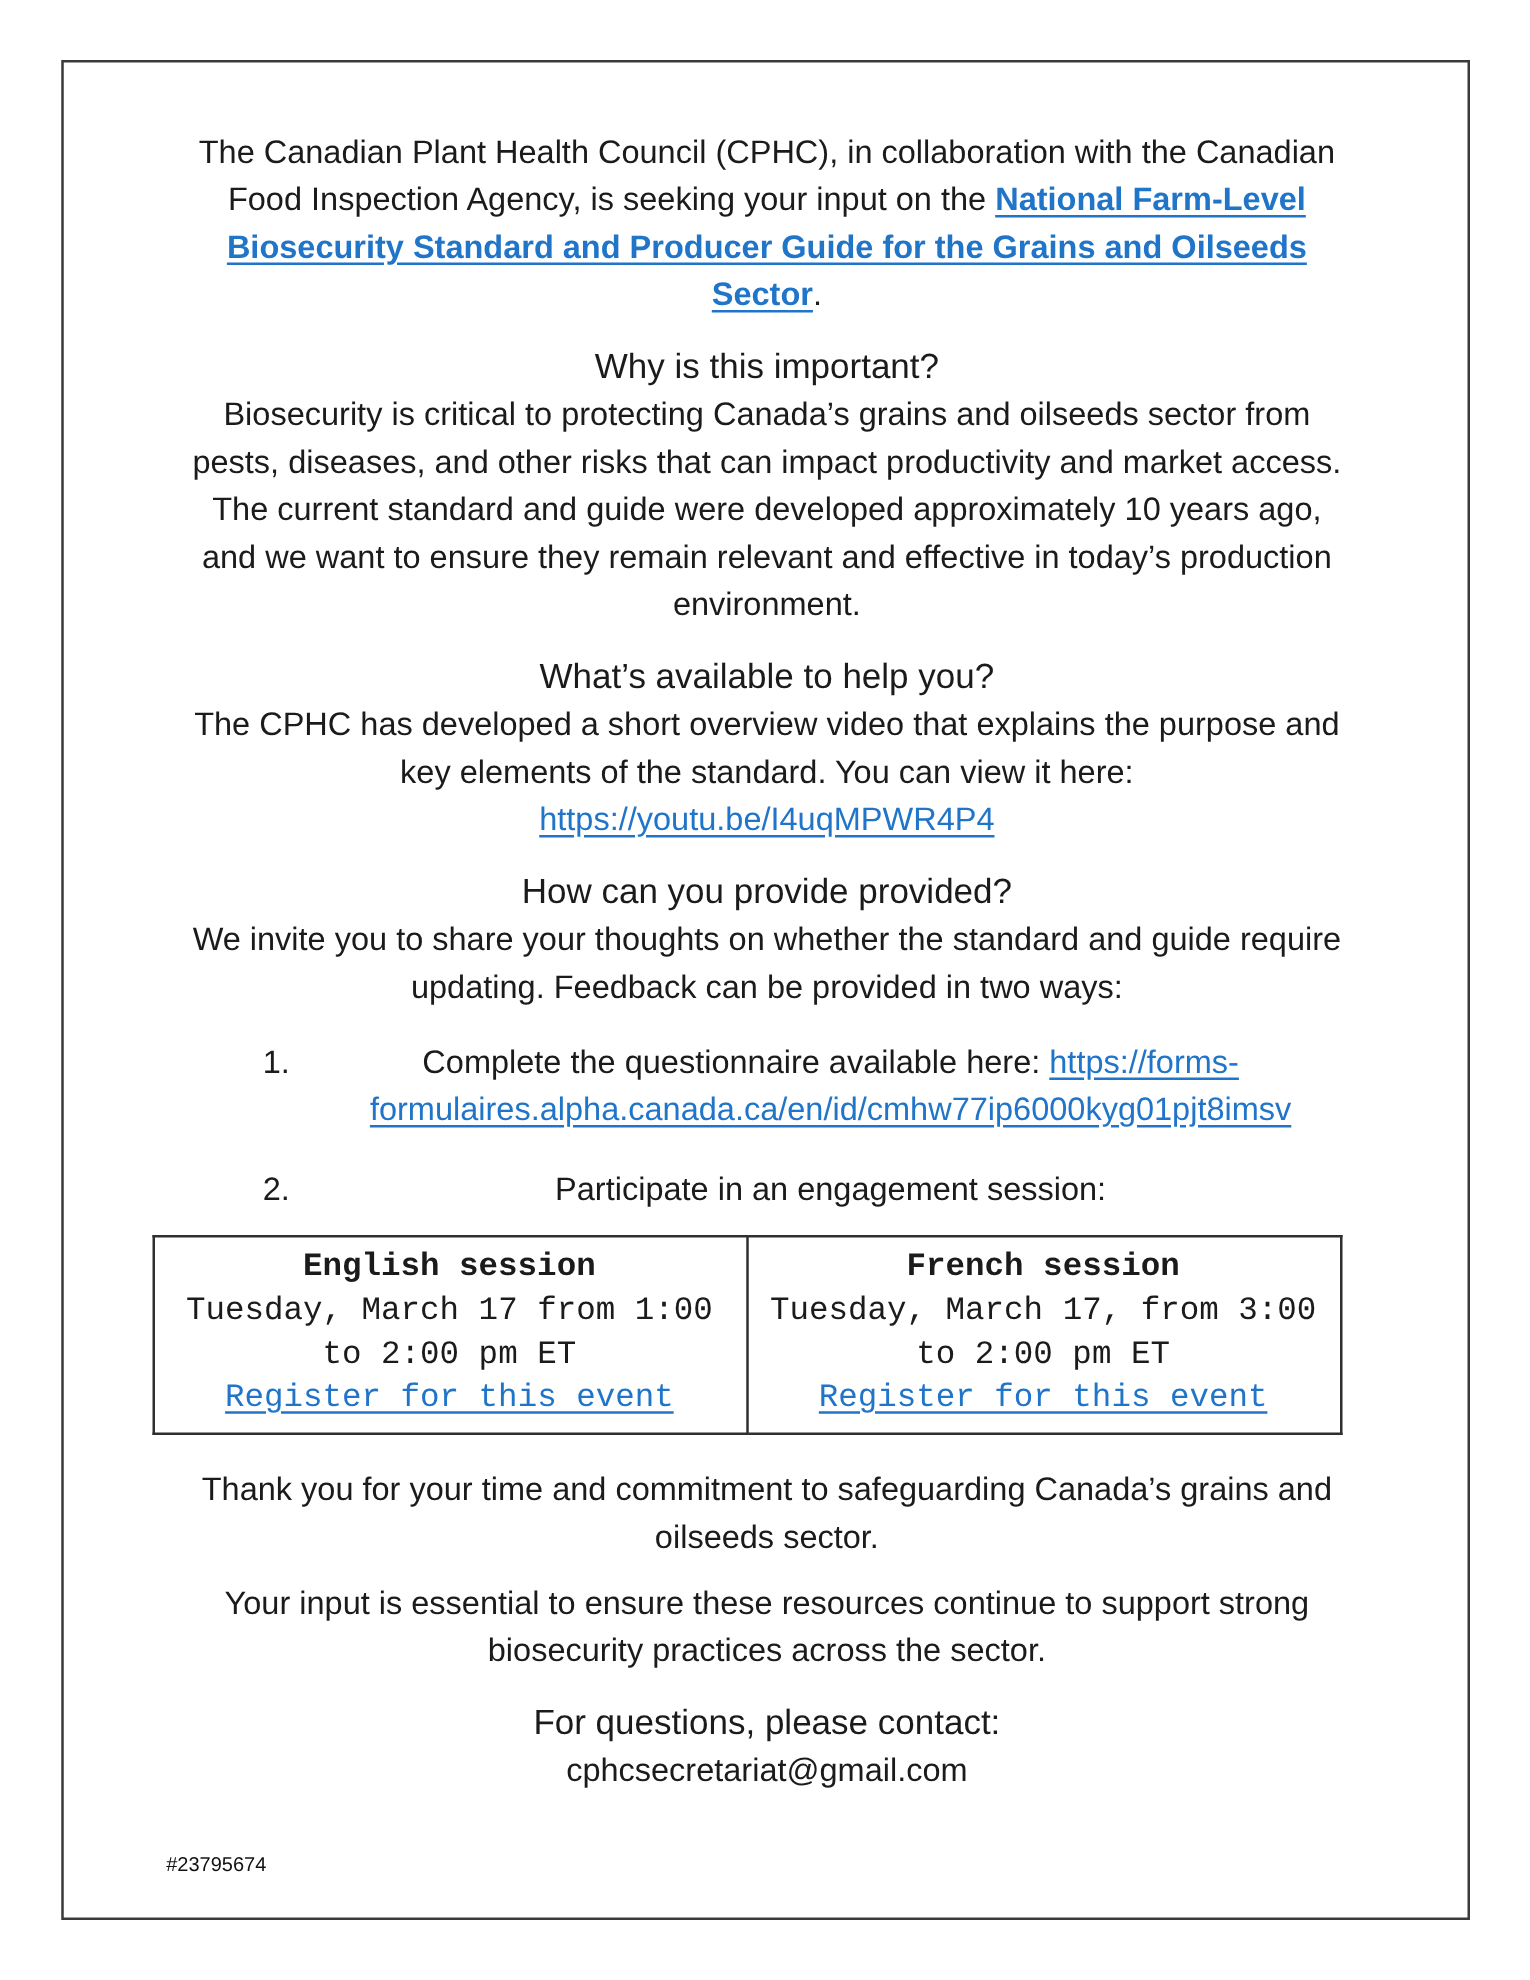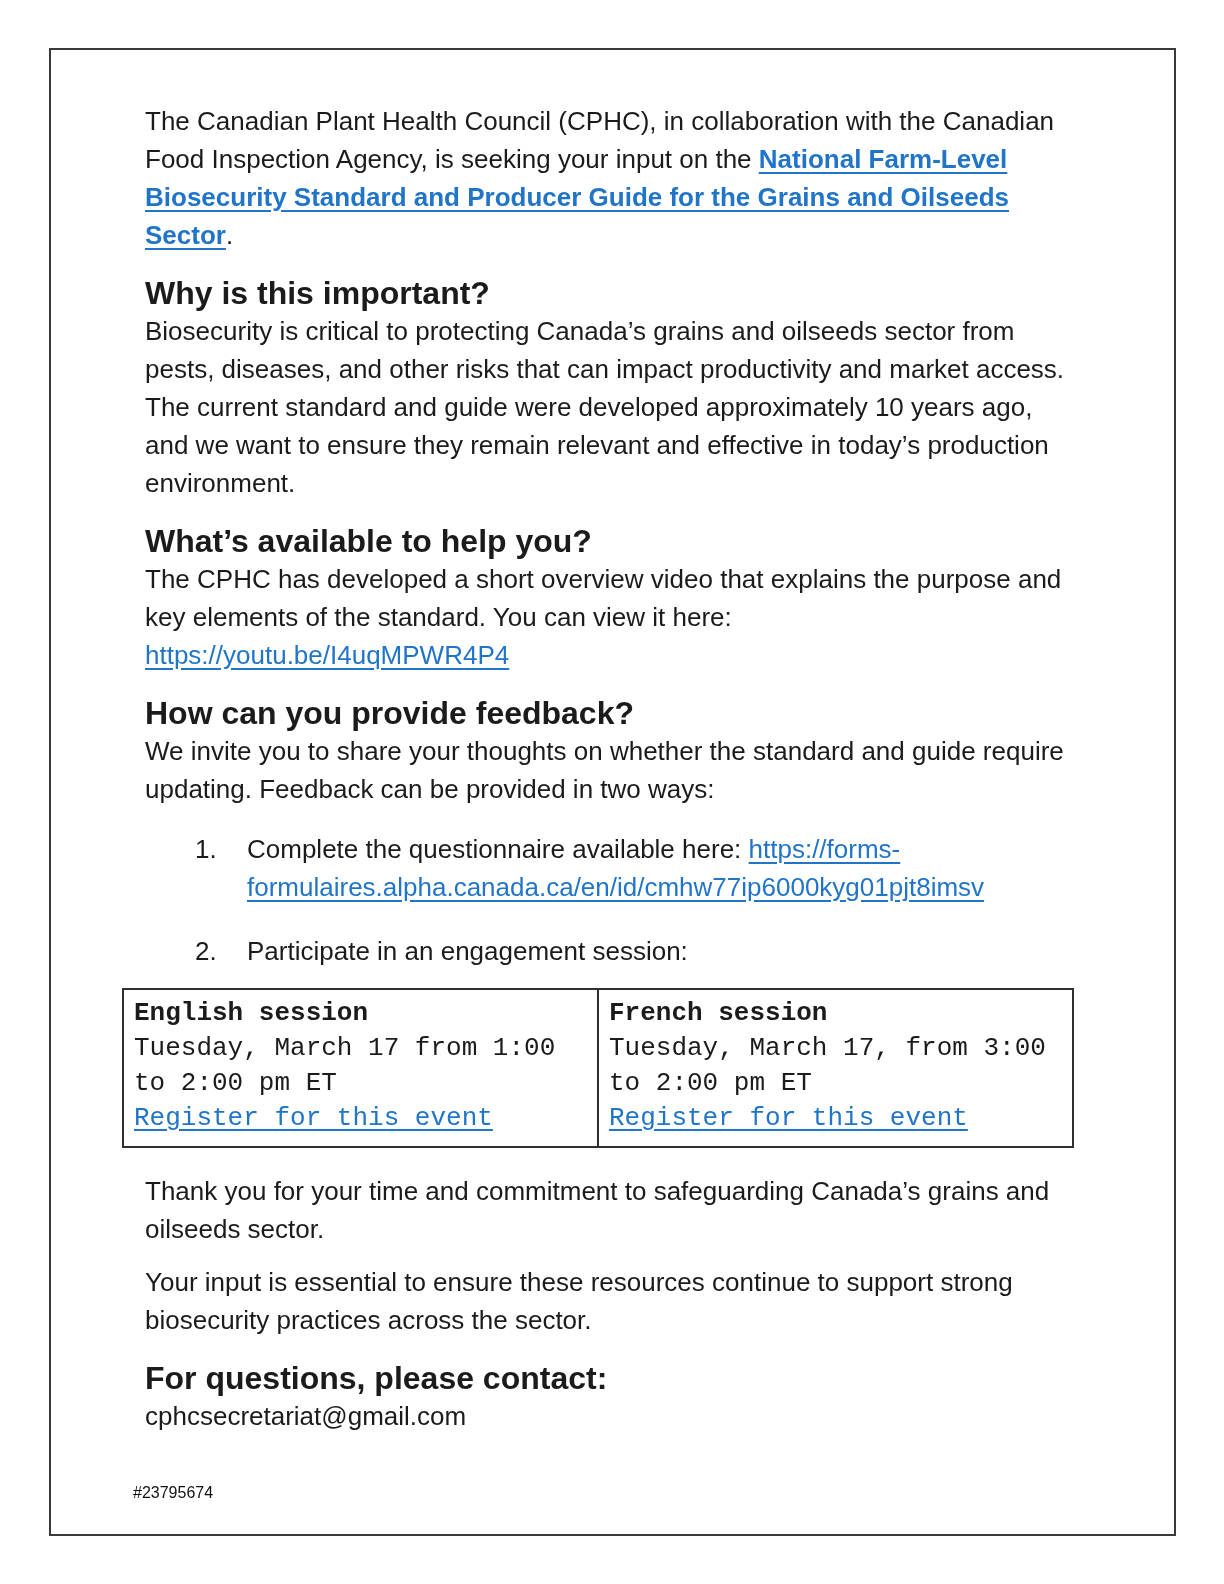--- a/index.html
+++ b/index.html
@@ -17,25 +17,26 @@
     position: absolute;
     left: 49px; top: 48px;
     width: 1127px; height: 1488px;
     border: 2px solid #3a3a3a;
     background: #ffffff;
   }
   .content {
     padding: 52px 92px 0 94px;
     font-size: 26px;
     line-height: 38px;
+    text-align: center;
   }
   p.para { margin: 0 0 15px 0; }
   .heading {
-    font-weight: bold;
-    font-size: 32px;
+    font-weight: normal;
+    font-size: 28px;
     line-height: 38px;
     margin: 20px 0 0 0;
   }
   a.doc-link {
     color: var(--link-color);
     text-decoration: underline;
     text-underline-offset: 4px;
     cursor: pointer;
   }
   a.doc-link.bold { font-weight: bold; }
@@ -83,21 +84,21 @@
   <div class="content">
 
     <p class="para"><span>The Canadian Plant Health Council (CPHC), in collaboration with the Canadian Food Inspection Agency, is seeking your input on the </span><a class="doc-link bold">National Farm-Level Biosecurity Standard and Producer Guide for the Grains and Oilseeds Sector</a><span>.</span></p>
 
     <div class="heading">Why is this important?</div>
     <p class="para">Biosecurity is critical to protecting Canada’s grains and oilseeds sector from pests, diseases, and other risks that can impact productivity and market access. The current standard and guide were developed approximately 10 years ago, and we want to ensure they remain relevant and effective in today’s production environment.</p>
 
     <div class="heading">What’s available to help you?</div>
     <p class="para"><span>The CPHC has developed a short overview video that explains the purpose and key elements of the standard. You can view it here:</span><br><a class="doc-link">https://youtu.be/I4uqMPWR4P4</a></p>
 
-    <div class="heading">How can you provide feedback?</div>
+    <div class="heading">How can you provide provided?</div>
     <p class="para">We invite you to share your thoughts on whether the standard and guide require updating. Feedback can be provided in two ways:</p>
 
     <div class="list">
       <div class="list-item">
         <span class="list-num">1.</span>
         <span class="list-body"><span>Complete the questionnaire available here: </span><a class="doc-link">https://forms-formulaires.alpha.canada.ca/en/id/cmhw77ip6000kyg01pjt8imsv</a></span>
       </div>
       <div class="list-item">
         <span class="list-num">2.</span>
         <span class="list-body">Participate in an engagement session:</span>

